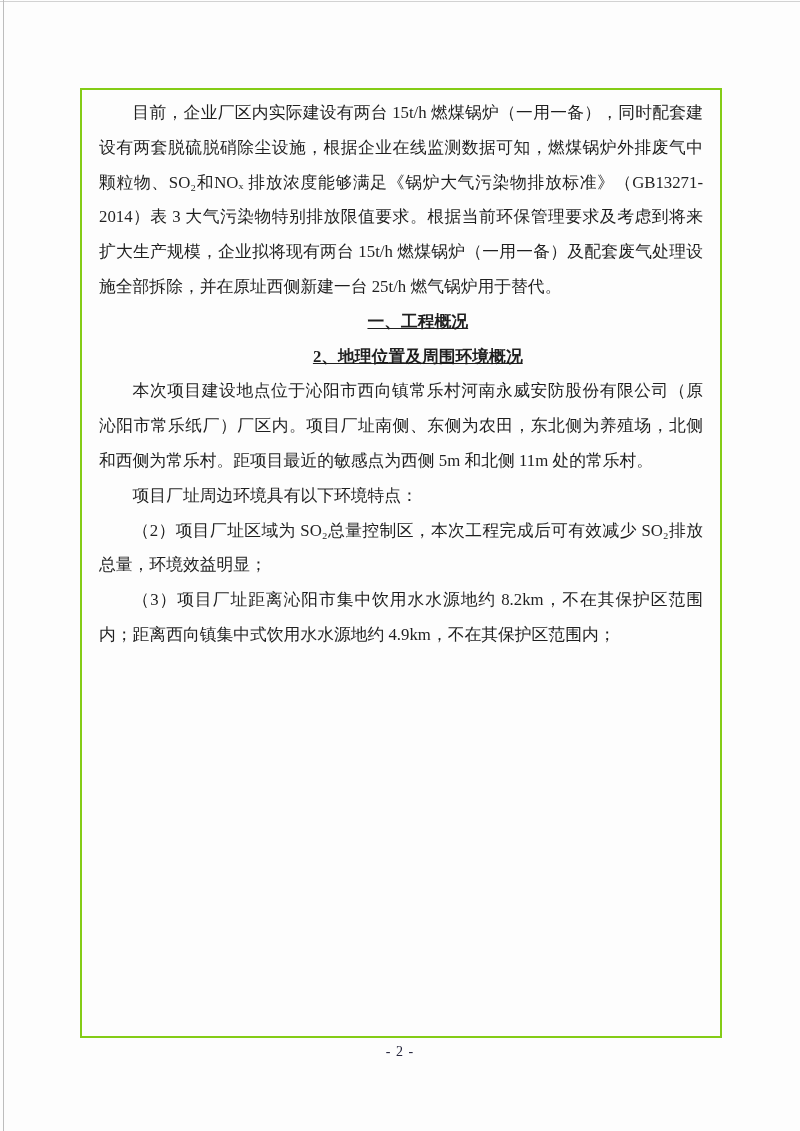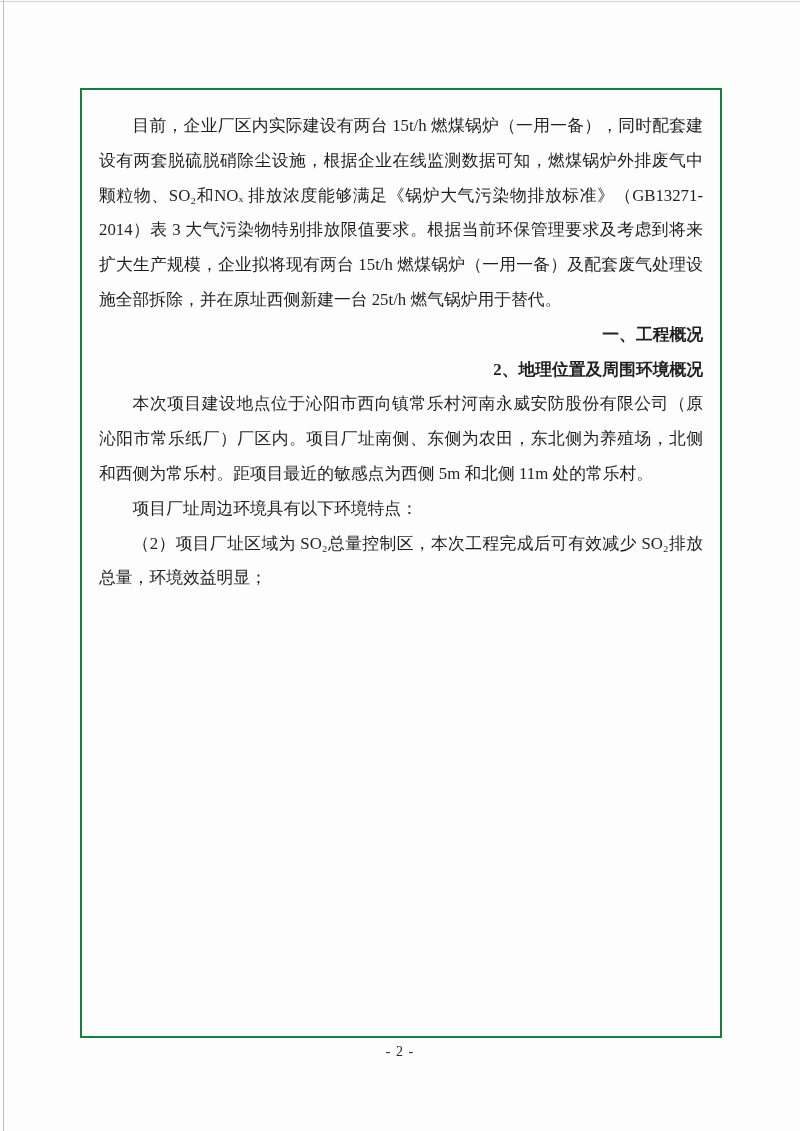--- a/index.html
+++ b/index.html
@@ -19,37 +19,38 @@
     background: #d2d2d2;
   }
   .edge-left {
     position: absolute; left: 3px; top: 0; width: 1px; height: 100%;
     background: #bdbdbd;
   }
   .content-box {
     position: absolute;
     left: 80px; top: 88px;
     width: 642px; height: 950px;
-    border: 2px solid #15803d;
-    padding: 19px 17px 0 17px;
+    border: 2px solid #84cc16;
+    padding: 6px 17px 0 17px;
     background: #fdfdfd;
     overflow: hidden;
   }
   .content-box p {
     font-size: 16.8px;
     line-height: 34.8px;
     text-align: justify;
     text-justify: inter-character;
     text-indent: 2em;
     color: #1f1f1f;
     word-break: break-word;
   }
   .content-box p.heading {
     font-weight: bold;
-    text-align: right;
+    text-align: center;
+    text-decoration: underline;
   }
   .page-number {
     position: absolute;
     left: 0; top: 1044px; width: 100%;
     text-align: center;
     font-size: 14px;
     letter-spacing: 1px;
     color: #24243a;
   }
 </style>
@@ -60,16 +61,17 @@
   <div class="edge-top"></div>
   <div class="edge-left"></div>
 
   <div class="content-box">
     <p>目前，企业厂区内实际建设有两台 15t/h 燃煤锅炉（一用一备），同时配套建设有两套脱硫脱硝除尘设施，根据企业在线监测数据可知，燃煤锅炉外排废气中颗粒物、SO₂和NOₓ 排放浓度能够满足《锅炉大气污染物排放标准》（GB13271-2014）表 3 大气污染物特别排放限值要求。根据当前环保管理要求及考虑到将来扩大生产规模，企业拟将现有两台 15t/h 燃煤锅炉（一用一备）及配套废气处理设施全部拆除，并在原址西侧新建一台 25t/h 燃气锅炉用于替代。</p>
     <p class="heading">一、工程概况</p>
     <p class="heading">2、地理位置及周围环境概况</p>
     <p>本次项目建设地点位于沁阳市西向镇常乐村河南永威安防股份有限公司（原沁阳市常乐纸厂）厂区内。项目厂址南侧、东侧为农田，东北侧为养殖场，北侧和西侧为常乐村。距项目最近的敏感点为西侧 5m 和北侧 11m 处的常乐村。</p>
     <p>项目厂址周边环境具有以下环境特点：</p>
     <p>（2）项目厂址区域为 SO₂总量控制区，本次工程完成后可有效减少 SO₂排放总量，环境效益明显；</p>
+    <p>（3）项目厂址距离沁阳市集中饮用水水源地约 8.2km，不在其保护区范围内；距离西向镇集中式饮用水水源地约 4.9km，不在其保护区范围内；</p>
   </div>
 
   <div class="page-number">- 2 -</div>
 </div>
 
 </body></html>

